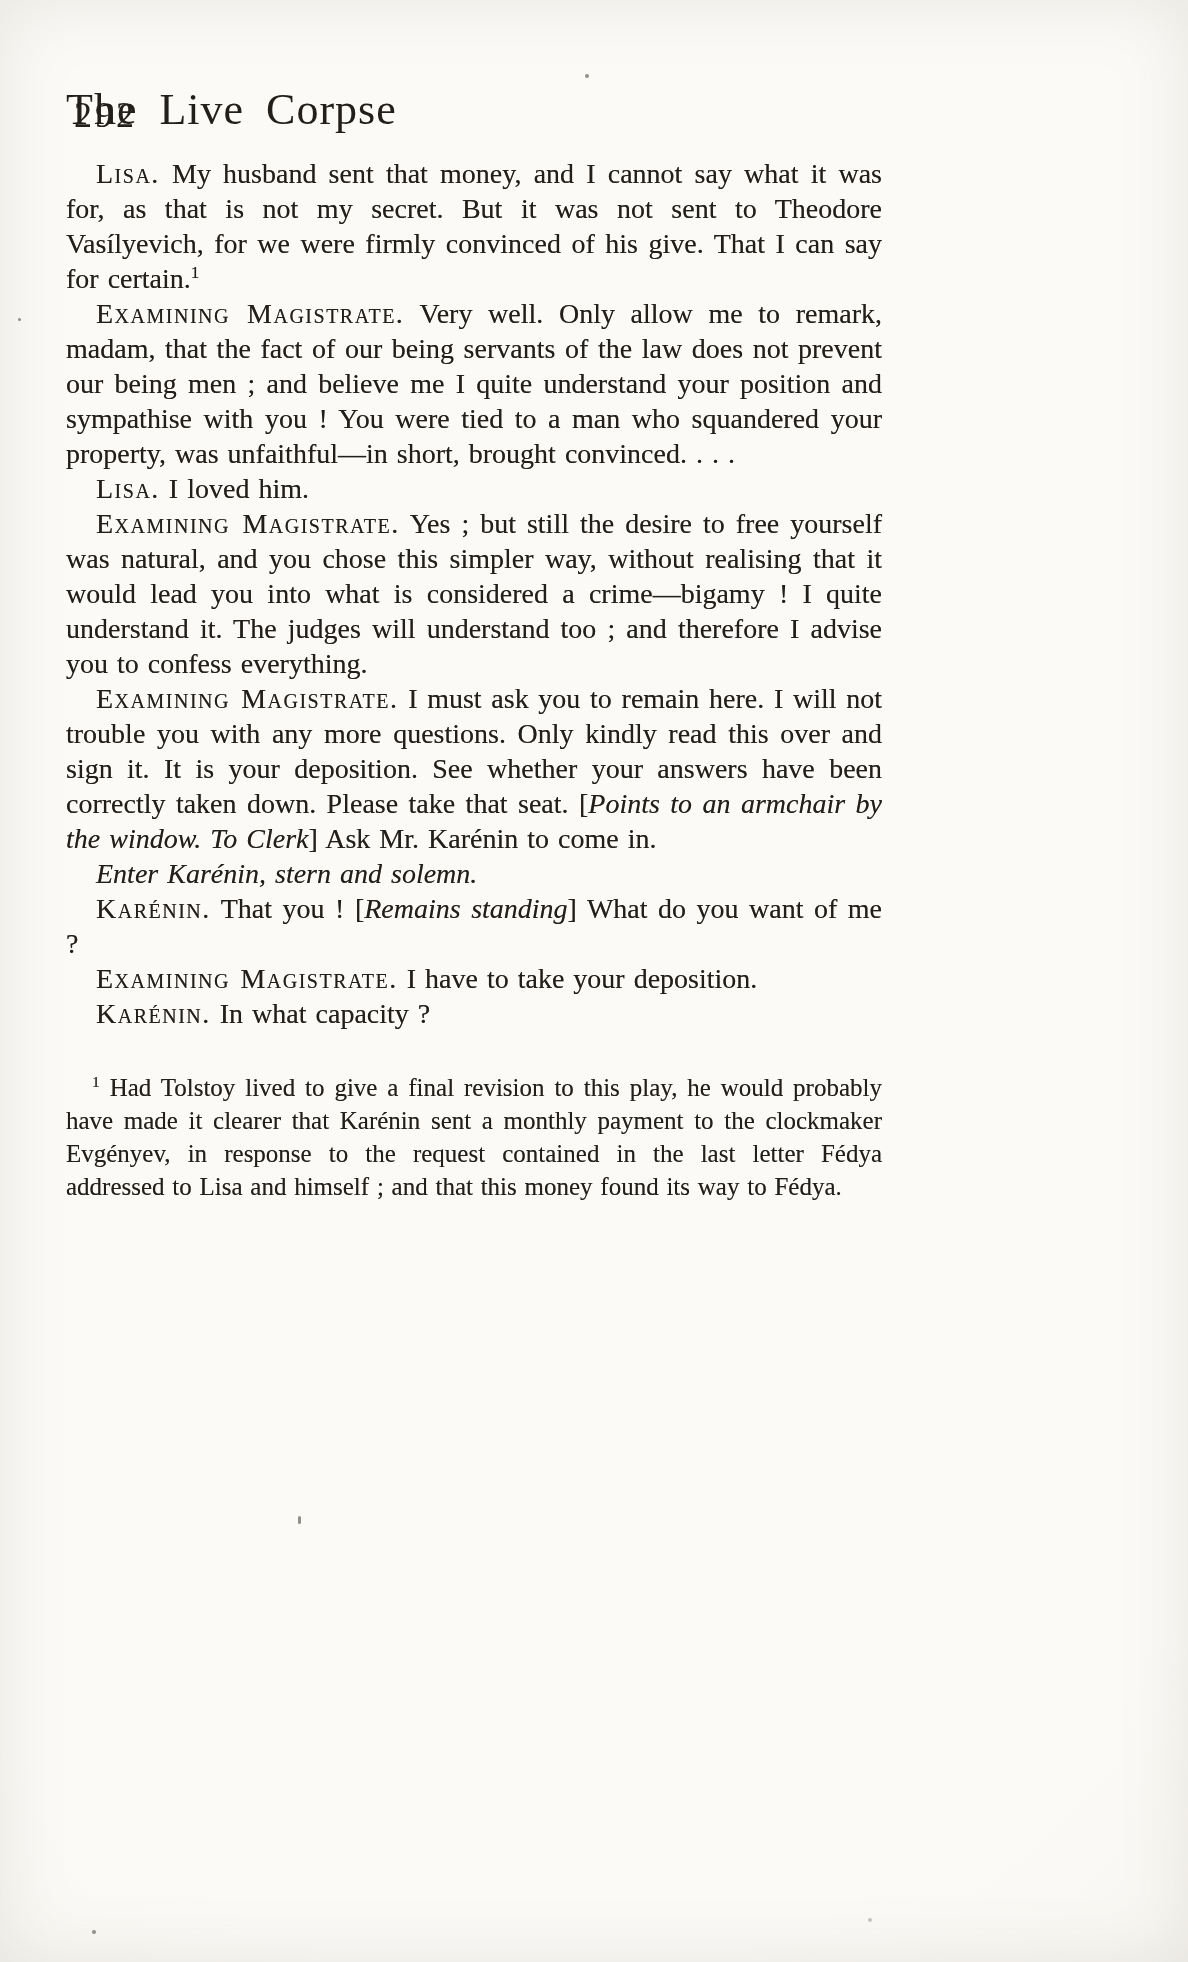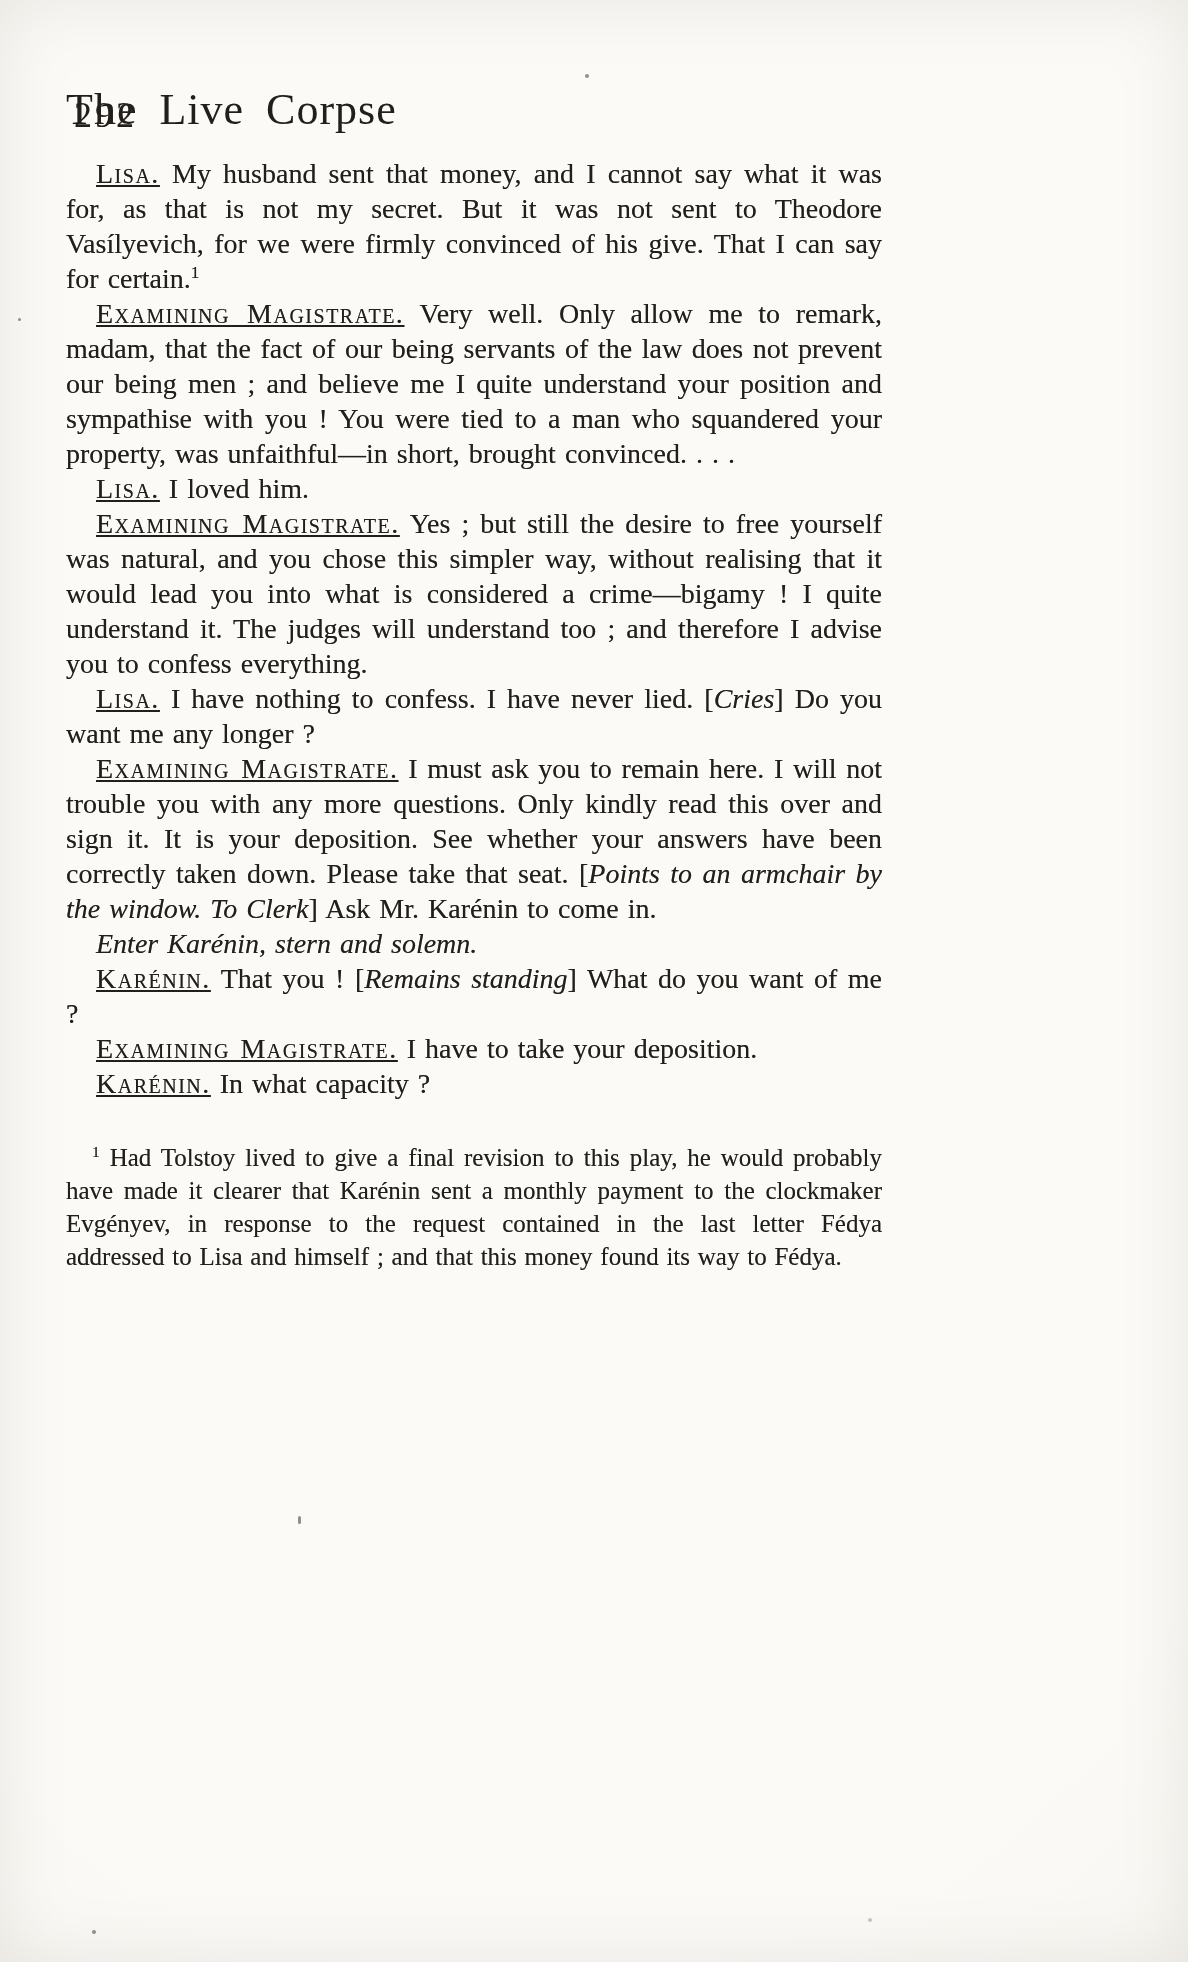--- a/index.html
+++ b/index.html
@@ -28,21 +28,21 @@
     font-size:44px; font-weight:normal;
     word-spacing:10px; letter-spacing:1px;
   }
   .para{
     margin:0;
     font-size:28px; line-height:35px;
     text-align:justify; text-indent:30px;
     word-spacing:2px;
     text-shadow:0 0 0.5px rgba(30,25,20,0.55);
   }
-  .sc{ font-variant:small-caps; letter-spacing:1.5px;text-decoration:underline; }
+  .sc{ font-variant:small-caps; letter-spacing:1.5px; }
   .it{ font-style:italic; }
   sup.fn{ font-size:0.62em; line-height:0; vertical-align:super; }
   .footnote{
     margin:40px 0 16px 0;
     font-size:25px; line-height:33px;
     text-align:justify; text-indent:26px;
     word-spacing:1.5px;
     text-shadow:0 0 0.5px rgba(30,25,20,0.5);
   }
   .artifact{ position:absolute; background:rgba(60,55,48,0.55); border-radius:50%; }
@@ -66,21 +66,20 @@
     <main>
 
       <p class="para"><span class="sc">Lisa.</span><span> My husband sent that money, and I cannot say what it was for, as that is not my secret. But it was not sent to Theodore Vasílyevich, for we were firmly convinced of his give. That I can say for certain.</span><sup class="fn">1</sup></p>
 
       <p class="para"><span class="sc">Examining Magistrate.</span><span> Very well. Only allow me to remark, madam, that the fact of our being servants of the law does not prevent our being men ; and believe me I quite understand your position and sympathise with you ! You were tied to a man who squandered your property, was unfaithful—in short, brought convinced. . . .</span></p>
 
       <p class="para"><span class="sc">Lisa.</span><span> I loved him.</span></p>
 
       <p class="para"><span class="sc">Examining Magistrate.</span><span> Yes ; but still the desire to free yourself was natural, and you chose this simpler way, without realising that it would lead you into what is considered a crime—bigamy ! I quite understand it. The judges will understand too ; and therefore I advise you to confess everything.</span></p>
 
-      <p class="para"><span class="sc">Lisa.</span><span> I have nothing to confess. I have never lied. [</span><span class="it">Cries</span><span>] Do you want me any longer ?</span></p>
 
       <p class="para"><span class="sc">Examining Magistrate.</span><span> I must ask you to remain here. I will not trouble you with any more questions. Only kindly read this over and sign it. It is your deposition. See whether your answers have been correctly taken down. Please take that seat. [</span><span class="it">Points to an armchair by the window. To Clerk</span><span>] Ask Mr. Karénin to come in.</span></p>
 
       <p class="para"><span class="it">Enter Karénin, stern and solemn.</span></p>
 
 
       <p class="para"><span class="sc">Karénin.</span><span> That you ! [</span><span class="it">Remains standing</span><span>] What do you want of me ?</span></p>
 
       <p class="para"><span class="sc">Examining Magistrate.</span><span> I have to take your deposition.</span></p>
 

